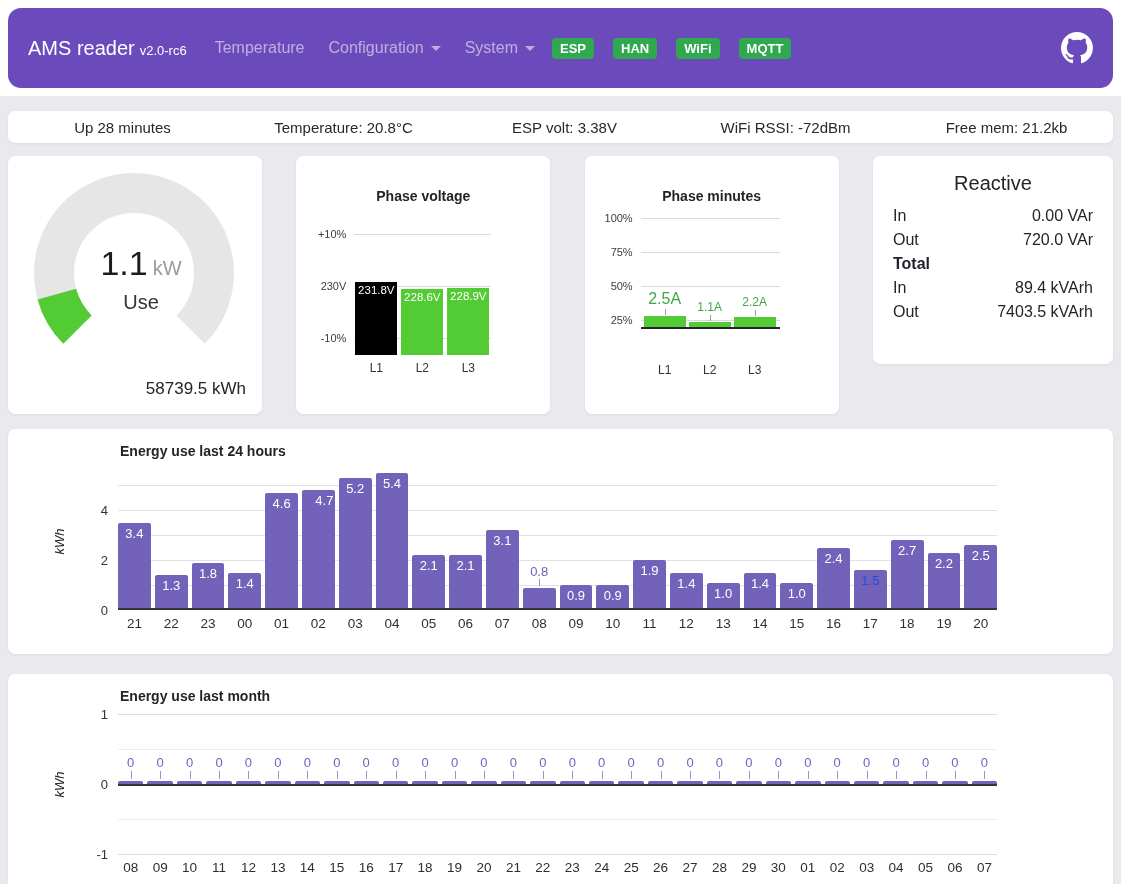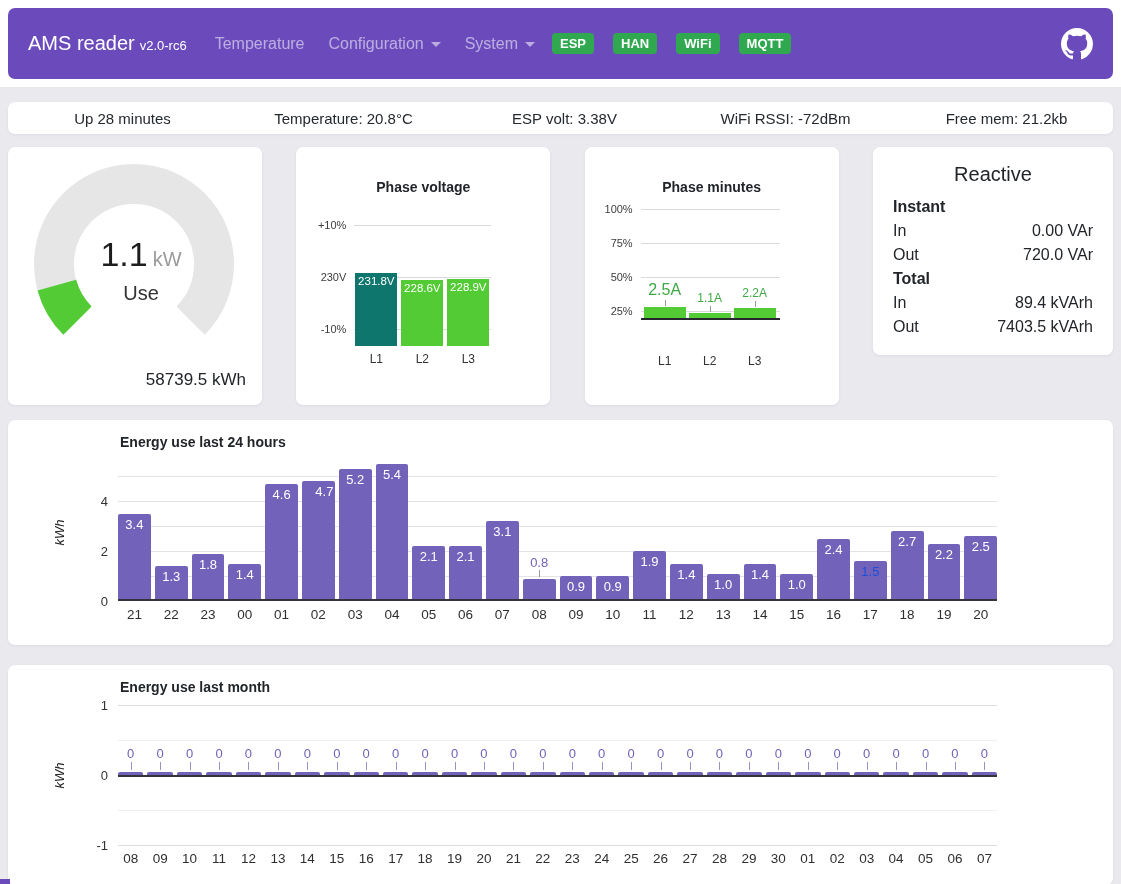--- a/index.html
+++ b/index.html
@@ -1,19 +1,19 @@
 <!DOCTYPE html>
 <html><head>
 <meta charset="utf-8">
 <style>
   html,body{margin:0;padding:0;}
   body{width:1121px;height:884px;overflow:hidden;background:#fff;
        font-family:"Liberation Sans", sans-serif;color:#212529;}
   .topbar-wrap{background:#ffffff;padding:8px;}
-  .navbar{height:71px;background:#6b4bbc;border-radius:7px;display:flex;align-items:center;
+  .navbar{height:80px;background:#6b4bbc;border-radius:13px;display:flex;align-items:center;
           padding:0 20px;box-sizing:border-box;}
   .brand{color:#fff;font-size:20px;white-space:nowrap;cursor:pointer;}
   .brand .ver{font-size:13px;margin-left:5px;}
   .nav{display:flex;align-items:center;margin-left:4px;}
   .nav-item{color:rgba(255,255,255,0.55);font-size:16px;margin-left:24px;cursor:pointer;white-space:nowrap;}
   .caret{display:inline-block;margin-left:7px;vertical-align:middle;border-left:5px solid transparent;
          border-right:5px solid transparent;border-top:5px solid rgba(255,255,255,0.55);}
   .badges{display:flex;margin-left:17px;gap:19px;align-items:center;}
   .badge{background:#2fa84f;color:#fff;font-weight:bold;font-size:13px;padding:3px 8px;border-radius:4px;}
   .gh{margin-left:auto;width:32px;height:32px;cursor:pointer;}
@@ -117,21 +117,21 @@
     <div class="card small-chart">
       <div class="sc-title">Phase voltage</div>
       <div class="sc-plot" id="voltage-plot">
           <div class="gridline" style="top: 0px;"></div>
           <div class="ytick" style="top: 0px;">+10%</div>
           <div class="gridline" style="top: 52px;"></div>
           <div class="ytick" style="top: 52px;">230V</div>
           <div class="gridline" style="top: 104px;"></div>
           <div class="ytick" style="top: 104px;">-10%</div>
           <div class="sc-bars" style="gap: 4px;">
-            <div class="sc-bar" style="width: 42px; height: 73px; background: #0f766e;">
+            <div class="sc-bar" style="width: 42px; height: 73px; background: #000000;">
               <div class="inlabel">231.8V</div>
             </div>
             <div class="sc-bar" style="width: 42px; height: 66px; background: rgb(82, 203, 52);">
               <div class="inlabel">228.6V</div>
             </div>
             <div class="sc-bar" style="width: 42px; height: 67px; background: rgb(82, 203, 52);">
               <div class="inlabel">228.9V</div>
             </div>
           </div>
           <div class="xrow" style="top: 127px; left: 1px; gap: 4px;">
@@ -172,21 +172,20 @@
             <div class="xl" style="width: 42px;">L1</div>
             <div class="xl" style="width: 42px;">L2</div>
             <div class="xl" style="width: 42px;">L3</div>
           </div>
         </div>
     </div>
 
     <div class="card reactive-card">
       <div class="rc-title">Reactive</div>
       <div id="reactive-rows">
-          <div class="sec">Instant</div>
           <div class="rrow">
             <div>In</div>
             <div>0.00 VAr</div>
           </div>
           <div class="rrow">
             <div>Out</div>
             <div>720.0 VAr</div>
           </div>
           <div class="sec">Total</div>
           <div class="rrow">

